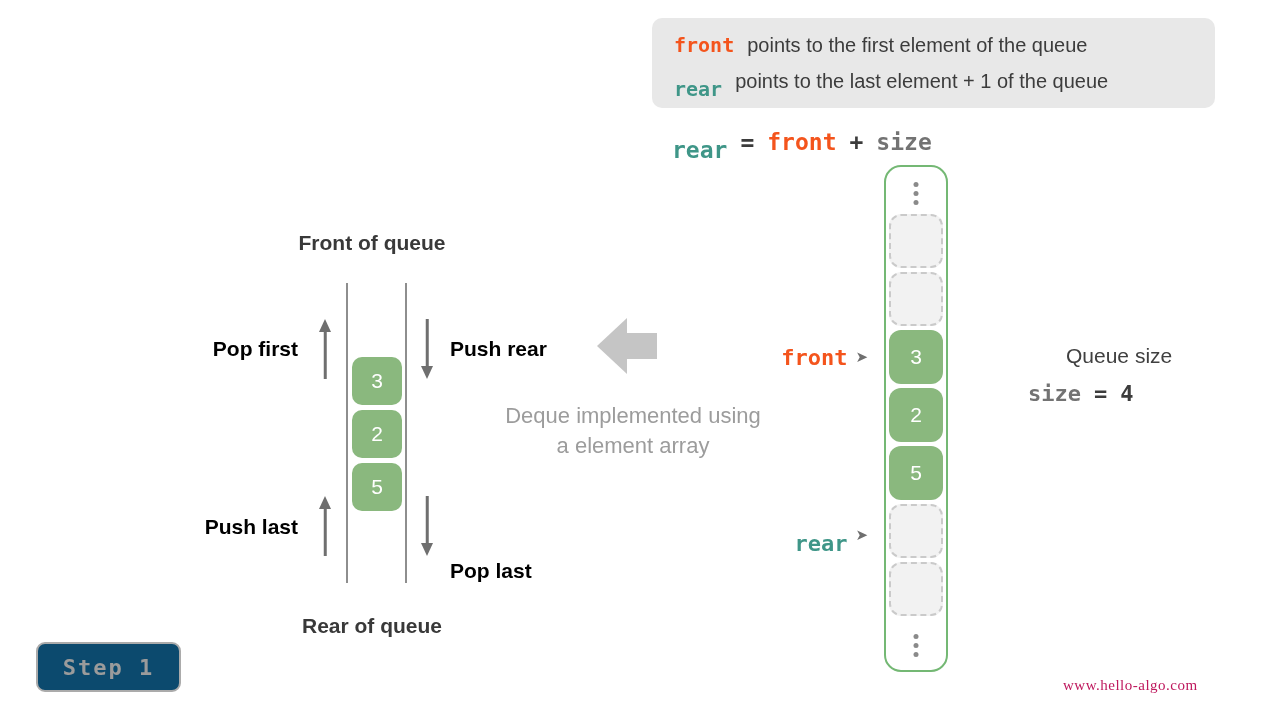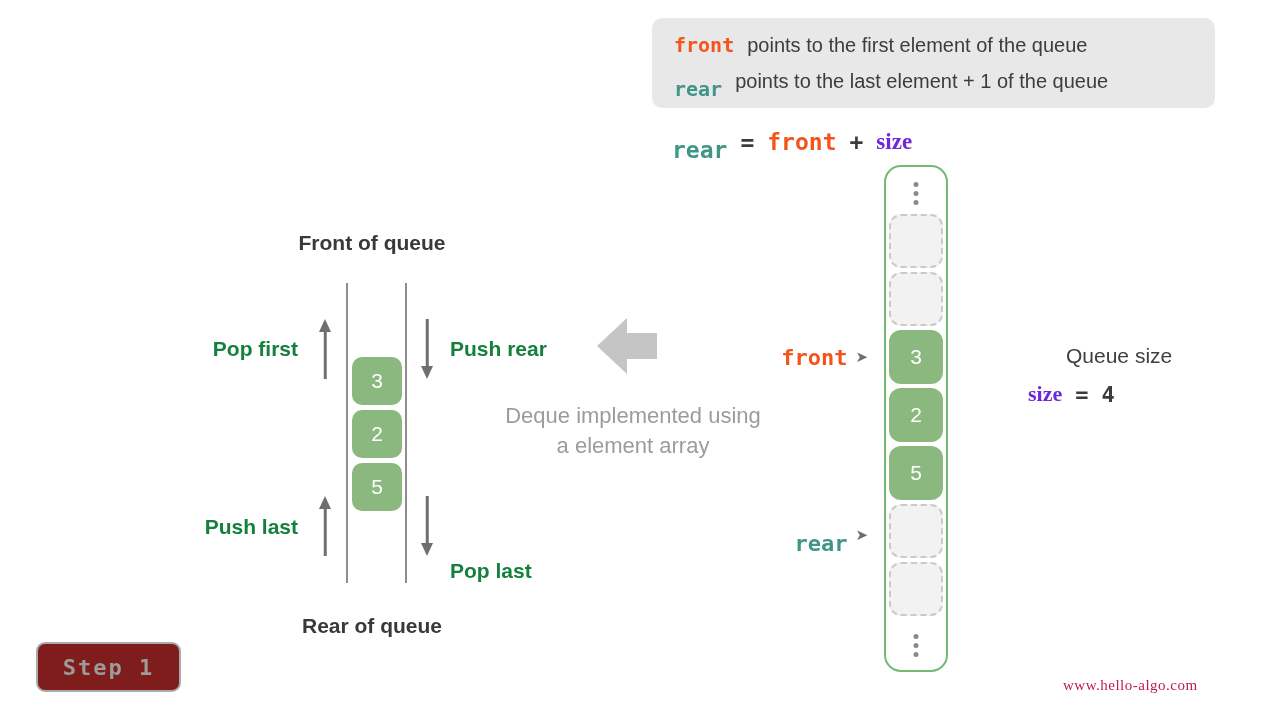--- a/index.html
+++ b/index.html
@@ -4,21 +4,21 @@
 <style>
   * { margin:0; padding:0; box-sizing:border-box; }
   html,body { background:#ffffff; }
   .canvas {
     position:relative; width:1280px; height:720px; background:#ffffff;
     font-family:"Liberation Sans", sans-serif; overflow:hidden;
   }
   .mono { font-family:"DejaVu Sans Mono", monospace; font-weight:bold; }
   .orange { color:#f4541c; }
   .teal   { color:#3f9688;margin-top:16px; }
-  .blue   { color:#6d28d9;font-family:Liberation Serif, serif; }
+  .blue   { color:#737373; }
   .dark   { color:#3c3c3c; }
 
   
   .info-box {
     position:absolute; left:652px; top:18px; width:563px; height:90px;
     background:#e8e8e8; border-radius:10px; padding:9px 0 0 22px;
   }
   .info-line { height:36px; display:flex; align-items:center; gap:13px;
     font-size:20px; color:#3c3c3c; }
   .info-line .kw { font-size:20px; }
@@ -35,21 +35,21 @@
     font-size:21px; font-weight:bold; color:#393939;
   }
   .channel-line { position:absolute; top:283px; height:300px; width:2px; background:#8e8e8e; }
   .qbox {
     position:absolute; left:352px; width:50px; height:48px;
     background:#8ab87e; border-radius:10px; color:#ffffff;
     display:flex; align-items:center; justify-content:center;
     font-size:21px; font-weight:500;
   }
   .op-label {
-    position:absolute; font-size:21px; font-weight:bold; color:#15803d;
+    position:absolute; font-size:21px; font-weight:bold; color:#000000;
   }
   .op-label.right-align { width:140px; text-align:right; }
 
   .v-arrow { position:absolute; width:14px; height:60px; }
   .v-arrow .shaft { position:absolute; left:50%; transform:translateX(-50%);
     width:2.5px; background:#6f6f6f; }
   .v-arrow.up .head { position:absolute; top:0; left:50%; transform:translateX(-50%);
     width:0; height:0; border-left:6px solid transparent; border-right:6px solid transparent;
     border-bottom:13px solid #6f6f6f; }
   .v-arrow.up .shaft { top:11px; bottom:0; }
@@ -93,21 +93,21 @@
   .pointer .glyph { font-size:15px; color:#6f6f6f; font-family:"DejaVu Sans", sans-serif; }
 
   
   .qsize-title { position:absolute; left:1030px; top:344px; font-size:21px; color:#404040;margin-left:36px; }
   .qsize-row { position:absolute; left:1028px; top:381px; display:flex; gap:13px;
     font-size:22px; align-items:center; }
 
   
   .step-badge {
     position:absolute; left:36px; top:642px; width:145px; height:50px;
-    border:2px solid #ababab; border-radius:9px; background:#7f1d1d;
+    border:2px solid #ababab; border-radius:9px; background:#0c4a6e;
     display:flex; align-items:center; justify-content:center;
     color:#9b9b9b; font-size:22px; letter-spacing:2px;
   }
   .watermark { position:absolute; left:1063px; top:677px; font-size:15px;
     color:#be185d; font-family:Liberation Serif, serif; letter-spacing:0.5px; }
 </style>
 </head>
 <body>
 
 <div class="canvas">

